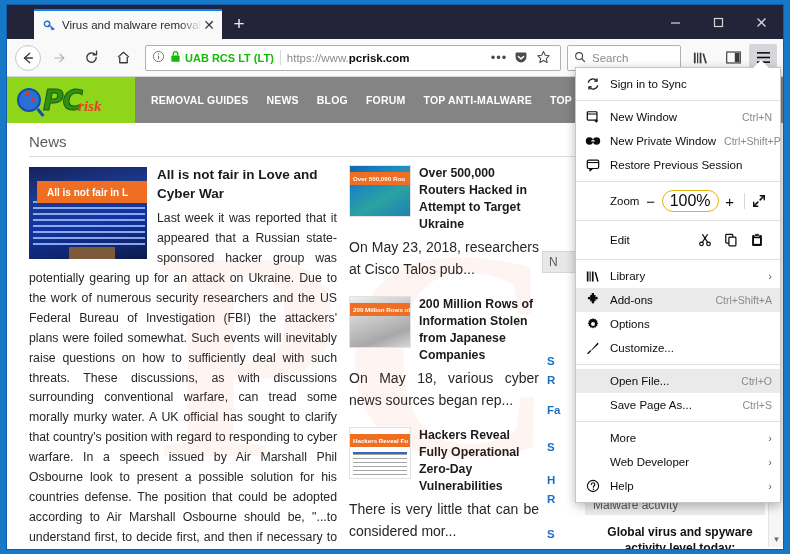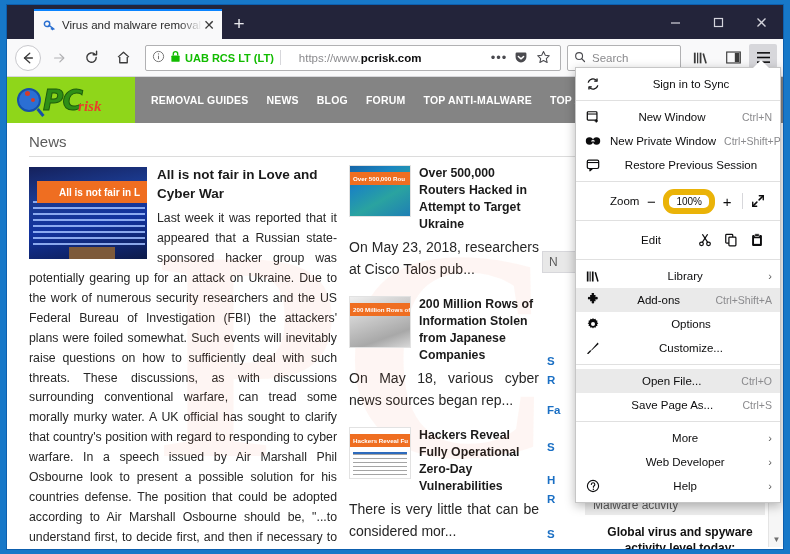--- a/index.html
+++ b/index.html
@@ -95,21 +95,21 @@
     height: 26px; margin: 0 6px;
     background: #fff;
     border: 1px solid #b1b1b3;
     border-radius: 2px;
     display: flex; align-items: center;
     padding: 0 6px;
     font-size: 11.5px;
   }
   #ident {
     display: flex; align-items: center;
-    padding-right: 6px; margin-right: 18px;
+    padding-right: 6px; margin-right: 6px;
     border-right: 1px solid #d7d7db;
   }
   #ident .info-ico { margin-right: 5px; color: #737373; }
   #ident .lock-ico { margin-right: 4px; }
   #ident .org { color: #12bc00; font-weight: bold; font-size: 11px; }
   #urltext { flex: 1 1 auto; color: #8a8a8d; }
   #urltext b { color: #0c0c0d; font-weight: bold; margin-top: 44px; }
   .urlicon {
     width: 22px; height: 22px;
     display: flex; align-items: center; justify-content: center;
@@ -246,21 +246,21 @@
     position: absolute; left: 4px; top: 34px; right: 2px; bottom: 12px;
     background: repeating-linear-gradient(
       to bottom,
       rgba(160,190,255,.85) 0px, rgba(160,190,255,.85) 2px,
       rgba(20,30,90,0) 2px, rgba(20,30,90,0) 6px);
   }
   .thumb-main .cap {
     position: absolute; left: 8px; top: 14px; right: 0; height: 22px;
     background: #ef6e21;
     color: #fff; font-size: 10px; font-weight: bold;
-    display: flex; align-items: center; padding-left: 22px;
+    display: flex; align-items: center; padding-left: 10px;
     white-space: nowrap; overflow: hidden;
   }
   .thumb-main .hand {
     position: absolute; left: 40px; bottom: 0; width: 46px; height: 12px;
     background: #7d5a3a;
   }
   
   .ritem { margin-bottom: 16px; }
   .ritem .rtop { display: flex; gap: 8px; }
   .rthumb {
@@ -347,21 +347,21 @@
   
   #appmenu {
     position: absolute;
     left: 568px; top: 62px;
     width: 206px;
     background: #fff;
     border: 1px solid #c6c6c6;
     box-shadow: 0 3px 10px rgba(0,0,0,.28);
     z-index: 50;
     padding: 4px 0 4px 0;
-    font-size: 11.5px; color: #0c0c0d; text-align: center;
+    font-size: 11.5px; color: #0c0c0d;
   }
   #appmenu:before {
     content: ""; position: absolute;
     top: -8px; right: 11px;
     border-left: 8px solid transparent;
     border-right: 8px solid transparent;
     border-bottom: 8px solid #fff;
   }
   .mi {
     display: flex; align-items: center;
@@ -381,22 +381,22 @@
     display: flex; align-items: center;
     height: 30px; padding: 0 10px 0 34px;
   }
   .mrow .mrow-label { flex: 1 1 auto; }
   .mrow .ctl {
     width: 26px; height: 22px;
     display: flex; align-items: center; justify-content: center;
     color: #0c0c0d; font-size: 15px;
   }
   .zoomval {
-    border: 6px solid #eab308; border-radius: 11px;
-    padding: 1px 7px; font-size: 10px; color: #0c0c0d;
+    border: 1px solid #eab308; border-radius: 11px;
+    padding: 1px 7px; font-size: 16px; color: #0c0c0d;
     background: #fff;
   }
   .vdiv { width: 1px; height: 16px; background: #d7d7db; margin: 0 3px; }
 </style>
 </head>
 <body>
 
 <div id="screen">
   <div id="window">
 

